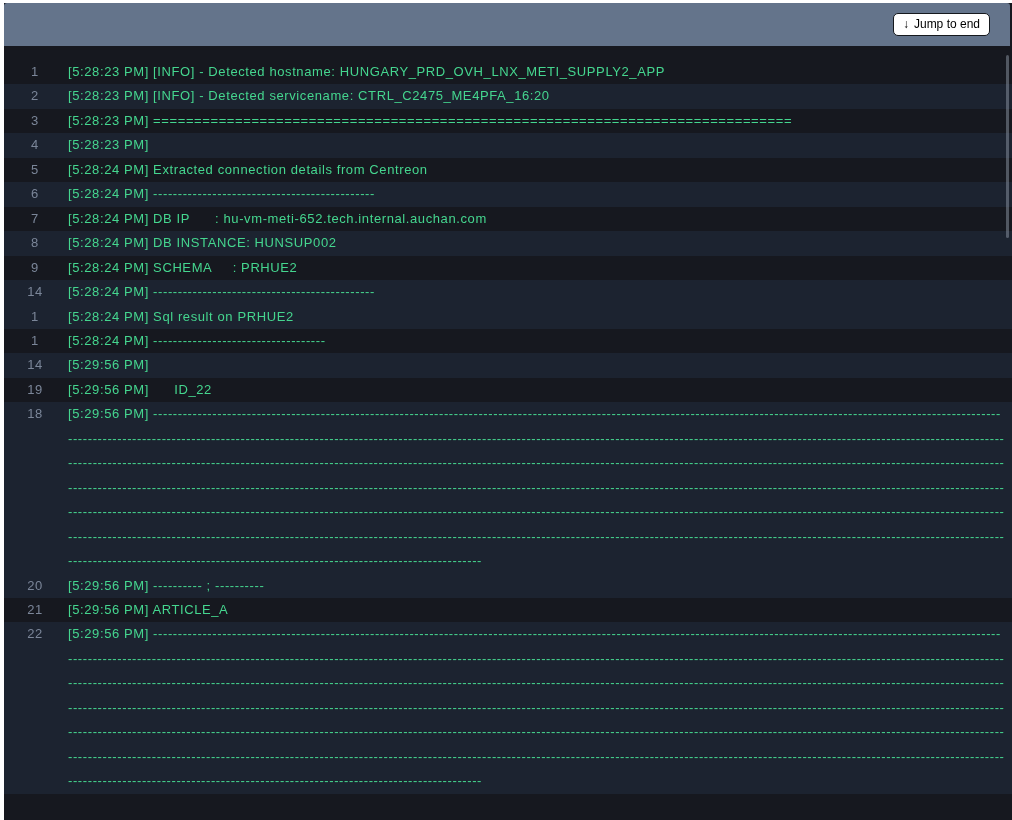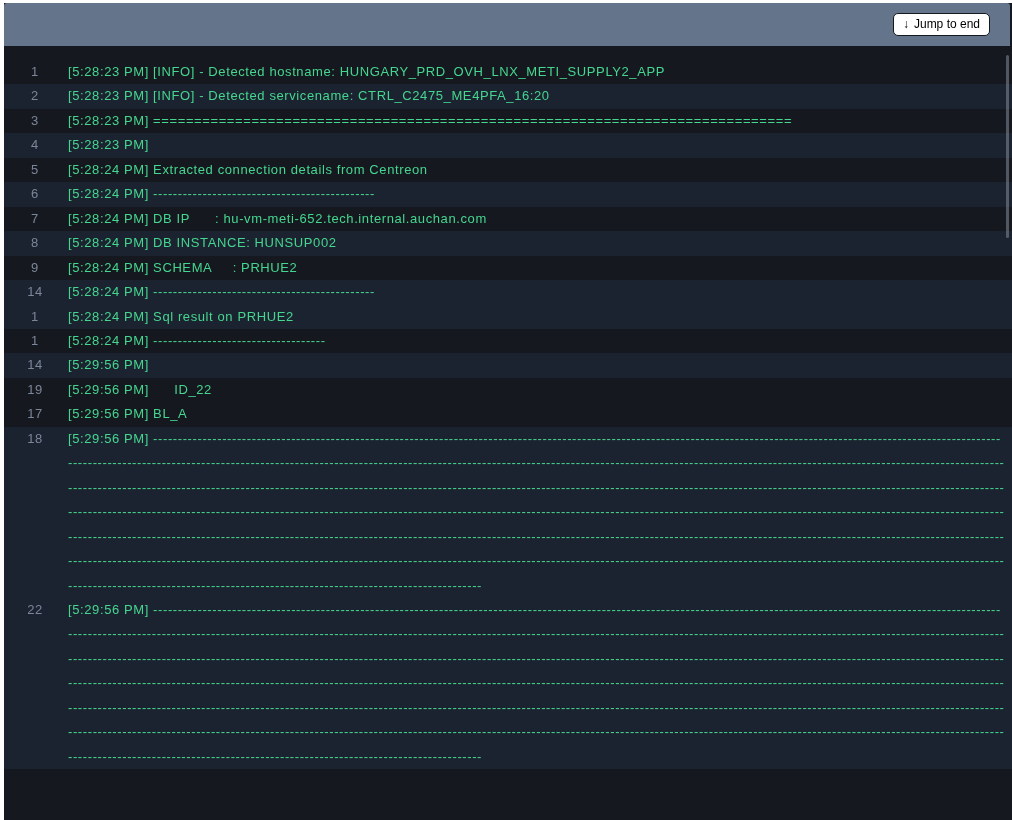--- a/index.html
+++ b/index.html
@@ -170,32 +170,36 @@
     <span class="num">14</span>
     <span class="txt">[5:29:56 PM]</span>
   </div>
 
   <div class="row dark">
     <span class="num">19</span>
     <span class="txt">[5:29:56 PM]      ID_22</span>
   </div>
 
 
-  <div class="row dark">
-    <span class="num">17</span>
-    <span class="txt">[5:29:56 PM] BL_A</span>
-  </div>
 
   <div class="row light">
     <span class="num">18</span>
     <span class="txt">[5:29:56 PM] ------------------------------------------------------------------------------------------------------------------------------------------------------------------------------------------------------------------------------------------------------------------------------------------------------------------------------------------------------------------------------------------------------------------------------------------------------------------------------------------------------------------------------------------------------------------------------------------------------------------------------------------------------------------------------------------------------------------------------------------------------------------------------------------------------------------------------------------------------------------------------------------------------------------------------------------------------------------------------------------------------------------------------------------------------------------------------------------------------------------------------------------------------------------------------------------------------------------------------------------------------</span>
   </div>
 
 
-
+  <div class="row light">
+    <span class="num">20</span>
+    <span class="txt">[5:29:56 PM] ---------- ; ----------</span>
+  </div>
+
+  <div class="row dark">
+    <span class="num">21</span>
+    <span class="txt">[5:29:56 PM] ARTICLE_A</span>
+  </div>
 
   <div class="row light">
     <span class="num">22</span>
     <span class="txt">[5:29:56 PM] ------------------------------------------------------------------------------------------------------------------------------------------------------------------------------------------------------------------------------------------------------------------------------------------------------------------------------------------------------------------------------------------------------------------------------------------------------------------------------------------------------------------------------------------------------------------------------------------------------------------------------------------------------------------------------------------------------------------------------------------------------------------------------------------------------------------------------------------------------------------------------------------------------------------------------------------------------------------------------------------------------------------------------------------------------------------------------------------------------------------------------------------------------------------------------------------------------------------------------------------------------</span>
   </div>
 </div>
 
   <div class="scroll-thumb"></div>
 </div>
 

